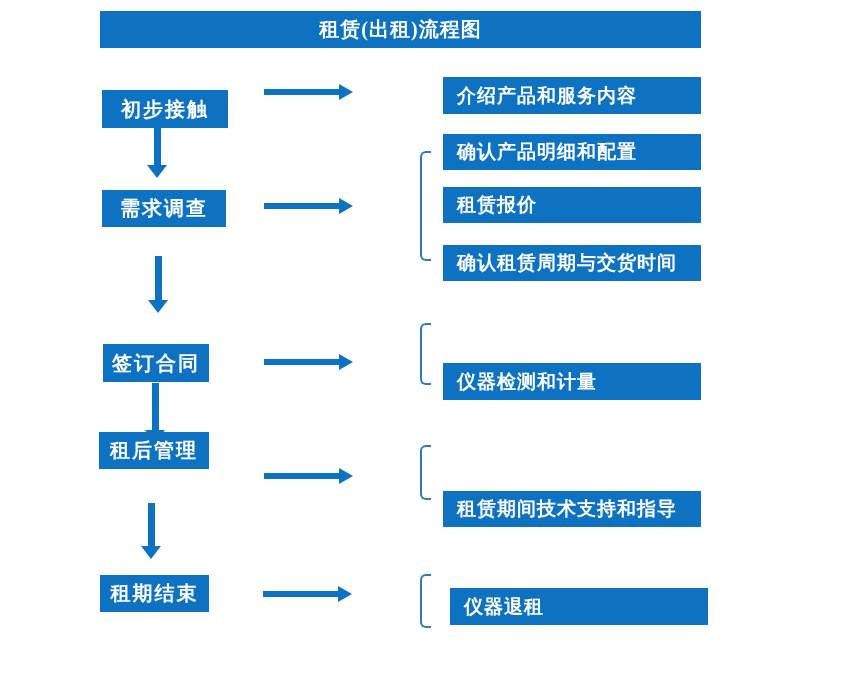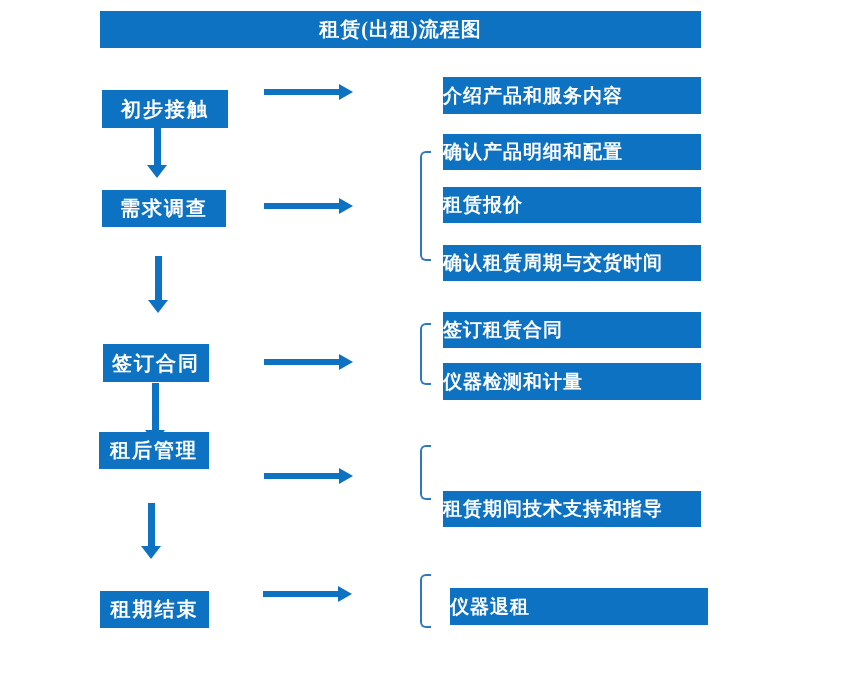--- a/index.html
+++ b/index.html
@@ -25,21 +25,21 @@
   .step{
     position:absolute;
     background:var(--blue);color:var(--txt);
     display:flex;align-items:center;justify-content:center;
     font-size:20px;font-weight:bold;letter-spacing:2px;
   }
   .out{
     position:absolute;left:443px;width:258px;
     background:var(--blue);color:var(--txt);
     display:flex;align-items:center;
-    box-sizing:border-box;
+    padding-left:14px;box-sizing:border-box;
     font-size:19px;font-weight:bold;letter-spacing:1px;
   }
   
   .darrow{position:absolute;width:21px;}
   .darrow::before{
     content:"";position:absolute;left:7px;top:0;width:7px;
     height:calc(100% - 13px);background:var(--blue);
   }
   .darrow::after{
     content:"";position:absolute;left:0;bottom:0;width:0;height:0;
@@ -69,21 +69,21 @@
 <body>
 
 <div class="canvas">
 
   <div class="titlebar">租赁(出租)流程图</div>
 
   <div class="step" style="left:102px;top:90px;width:126px;height:38px;">初步接触</div>
   <div class="step" style="left:102px;top:190px;width:124px;height:37px;">需求调查</div>
   <div class="step" style="left:103px;top:344px;width:106px;height:38px;">签订合同</div>
   <div class="step" style="left:99px;top:432px;width:110px;height:37px;">租后管理</div>
-  <div class="step" style="left:100px;top:575px;width:109px;height:37px;margin-top:16px;">租期结束</div>
+  <div class="step" style="left:100px;top:575px;width:109px;height:37px;">租期结束</div>
 
   <div class="darrow" style="left:147px;top:120px;height:58px;"></div>
   <div class="darrow" style="left:148px;top:256px;height:57px;"></div>
   <div class="darrow" style="left:145px;top:383px;height:60px;"></div>
   <div class="darrow" style="left:141px;top:503px;height:56px;"></div>
 
   <div class="rarrow" style="left:264px;top:84px;width:89px;"></div>
   <div class="rarrow" style="left:264px;top:198px;width:89px;"></div>
   <div class="rarrow" style="left:264px;top:354px;width:89px;"></div>
   <div class="rarrow" style="left:264px;top:468px;width:89px;"></div>
@@ -93,20 +93,19 @@
   <div class="bracket" style="top:323px;height:62px;"></div>
   <div class="bracket" style="top:445px;height:55px;"></div>
   <div class="bracket" style="top:574px;height:54px;"></div>
 
   <div class="out" style="top:77px;height:37px;">介绍产品和服务内容</div>
 
   <div class="out" style="top:187px;height:36px;">租赁报价</div>
   <div class="out" style="top:134px;height:36px;">确认产品明细和配置</div>
   <div class="out" style="top:245px;height:36px;">确认租赁周期与交货时间</div>
 
-  <div class="out" style="top:312px;height:36px;">签订租赁合同</div>
   <div class="out" style="top:363px;height:37px;">仪器检测和计量</div>
 
   <div class="out" style="top:491px;height:36px;">租赁期间技术支持和指导</div>
 
   <div class="out" style="top:588px;height:37px;margin-left:7px;">仪器退租</div>
 
 </div>
 
 </body></html>

